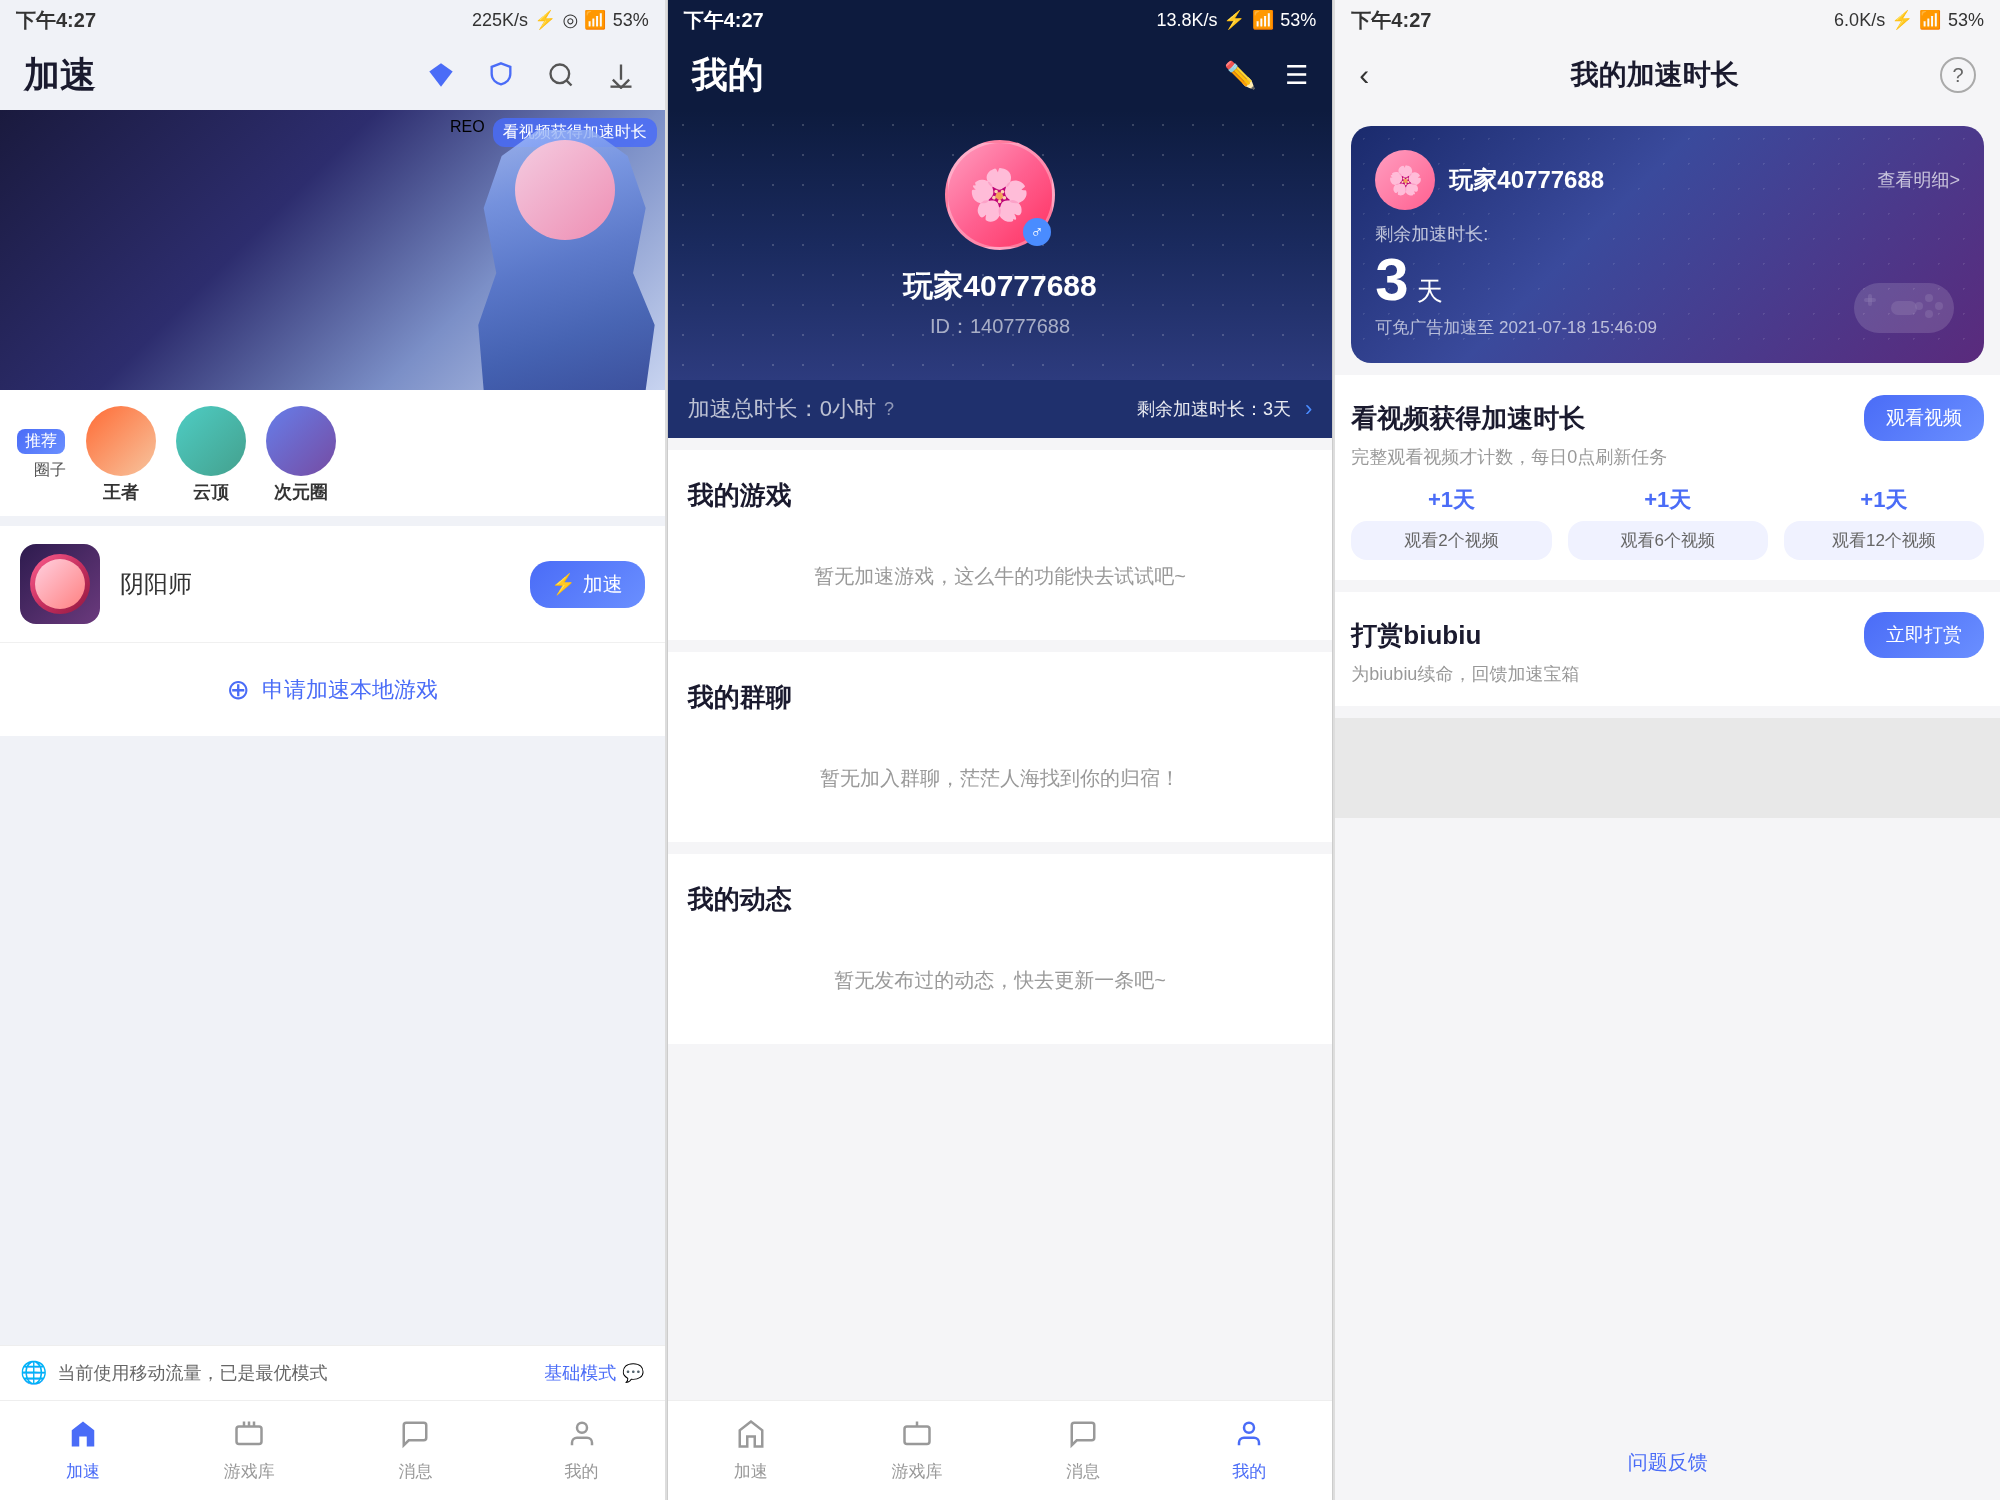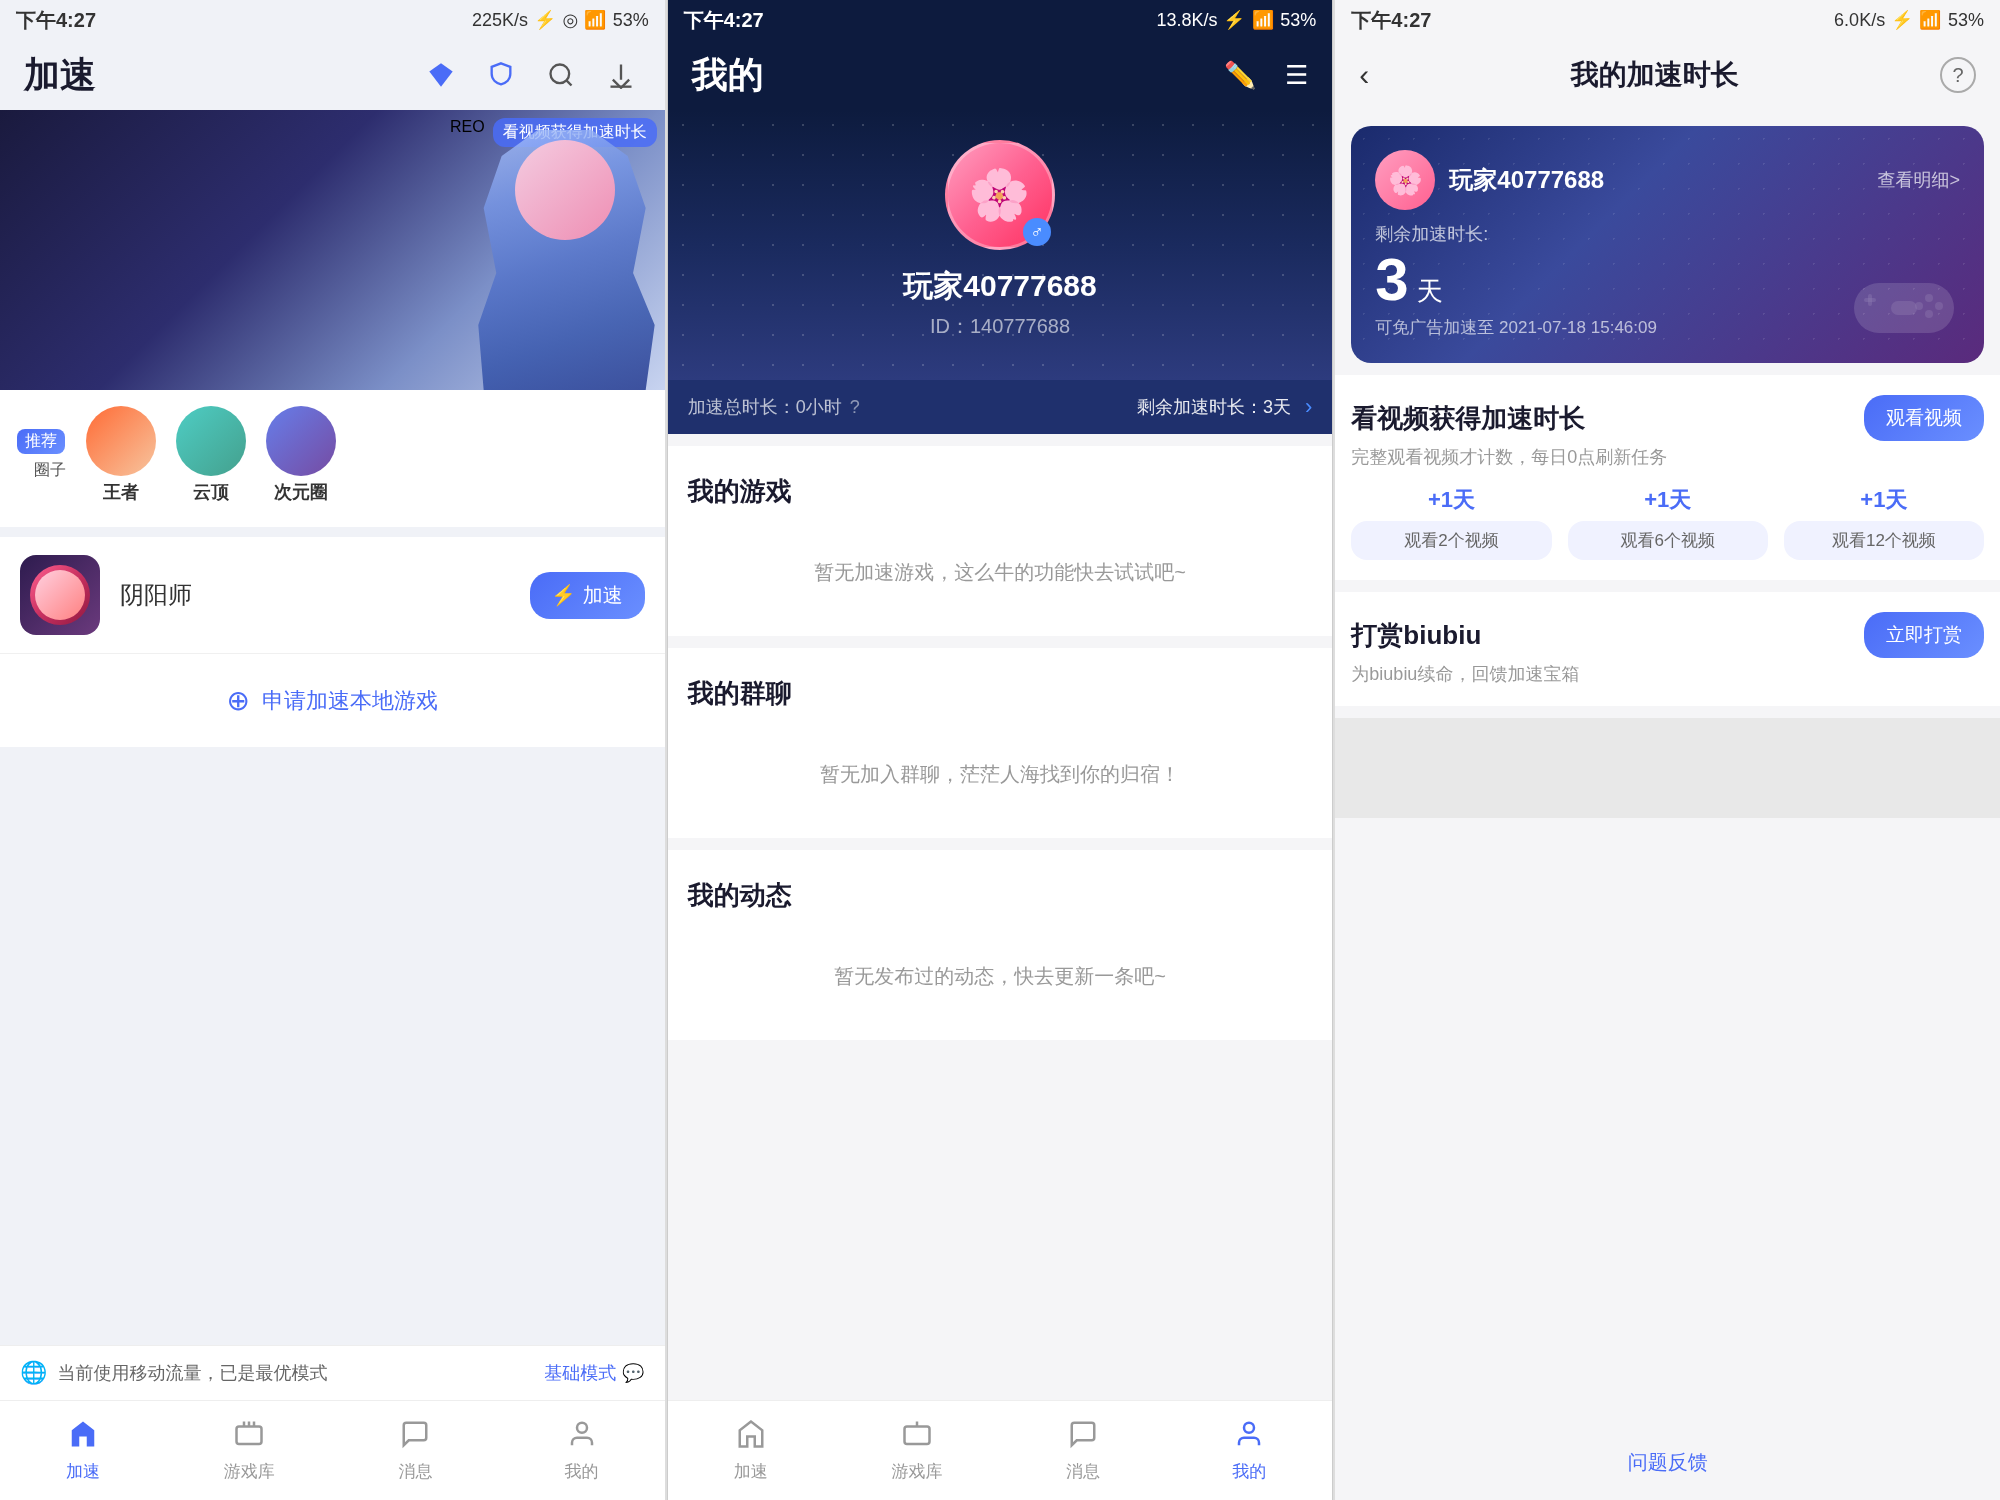--- a/index.html
+++ b/index.html
@@ -111,21 +111,21 @@
     }
     .banner-desc {
       color: #cce0ff;
       font-size: 16px;
       margin-top: 8px;
     }
 
     
     .recommend-section {
       background: white;
-      padding: 16px 16px 23px;
+      padding: 16px 16px 12px;
       margin-bottom: 10px;
     }
     .recommend-row {
       display: flex;
       align-items: center;
       gap: 20px;
     }
     .recommend-chip {
       display: flex;
       flex-direction: column;
@@ -788,21 +788,21 @@
     <div class="avatar-container">
       <div class="avatar-img">🌸</div>
       <div class="avatar-badge">♂</div>
     </div>
     <div class="profile-name">玩家40777688</div>
     <div class="profile-id">ID：140777688</div>
   </div>
 
   <div style="background:rgba(60,80,180,0.4);margin:0;padding:14px 20px;display:flex;justify-content:space-between;align-items:center;">
     <div style="display:flex;align-items:center;gap:8px;">
-      <span style="color:rgba(255,255,255,0.7);font-size:18px;">加速总时长：0小时</span>
+      <span style="color:rgba(255,255,255,0.7);font-size:22px;">加速总时长：0小时</span>
       <span style="color:rgba(255,255,255,0.5);font-size:18px;">?</span>
     </div>
     <div style="display:flex;align-items:center;gap:14px;">
       <span style="color:rgba(255,255,255,0.9);font-size:18px;">剩余加速时长：3天</span>
       <span style="color:#4a8cff;font-size:22px;">›</span>
     </div>
   </div>
 
   <div style="flex:1;overflow-y:auto;background:#f5f5f7;">
 

